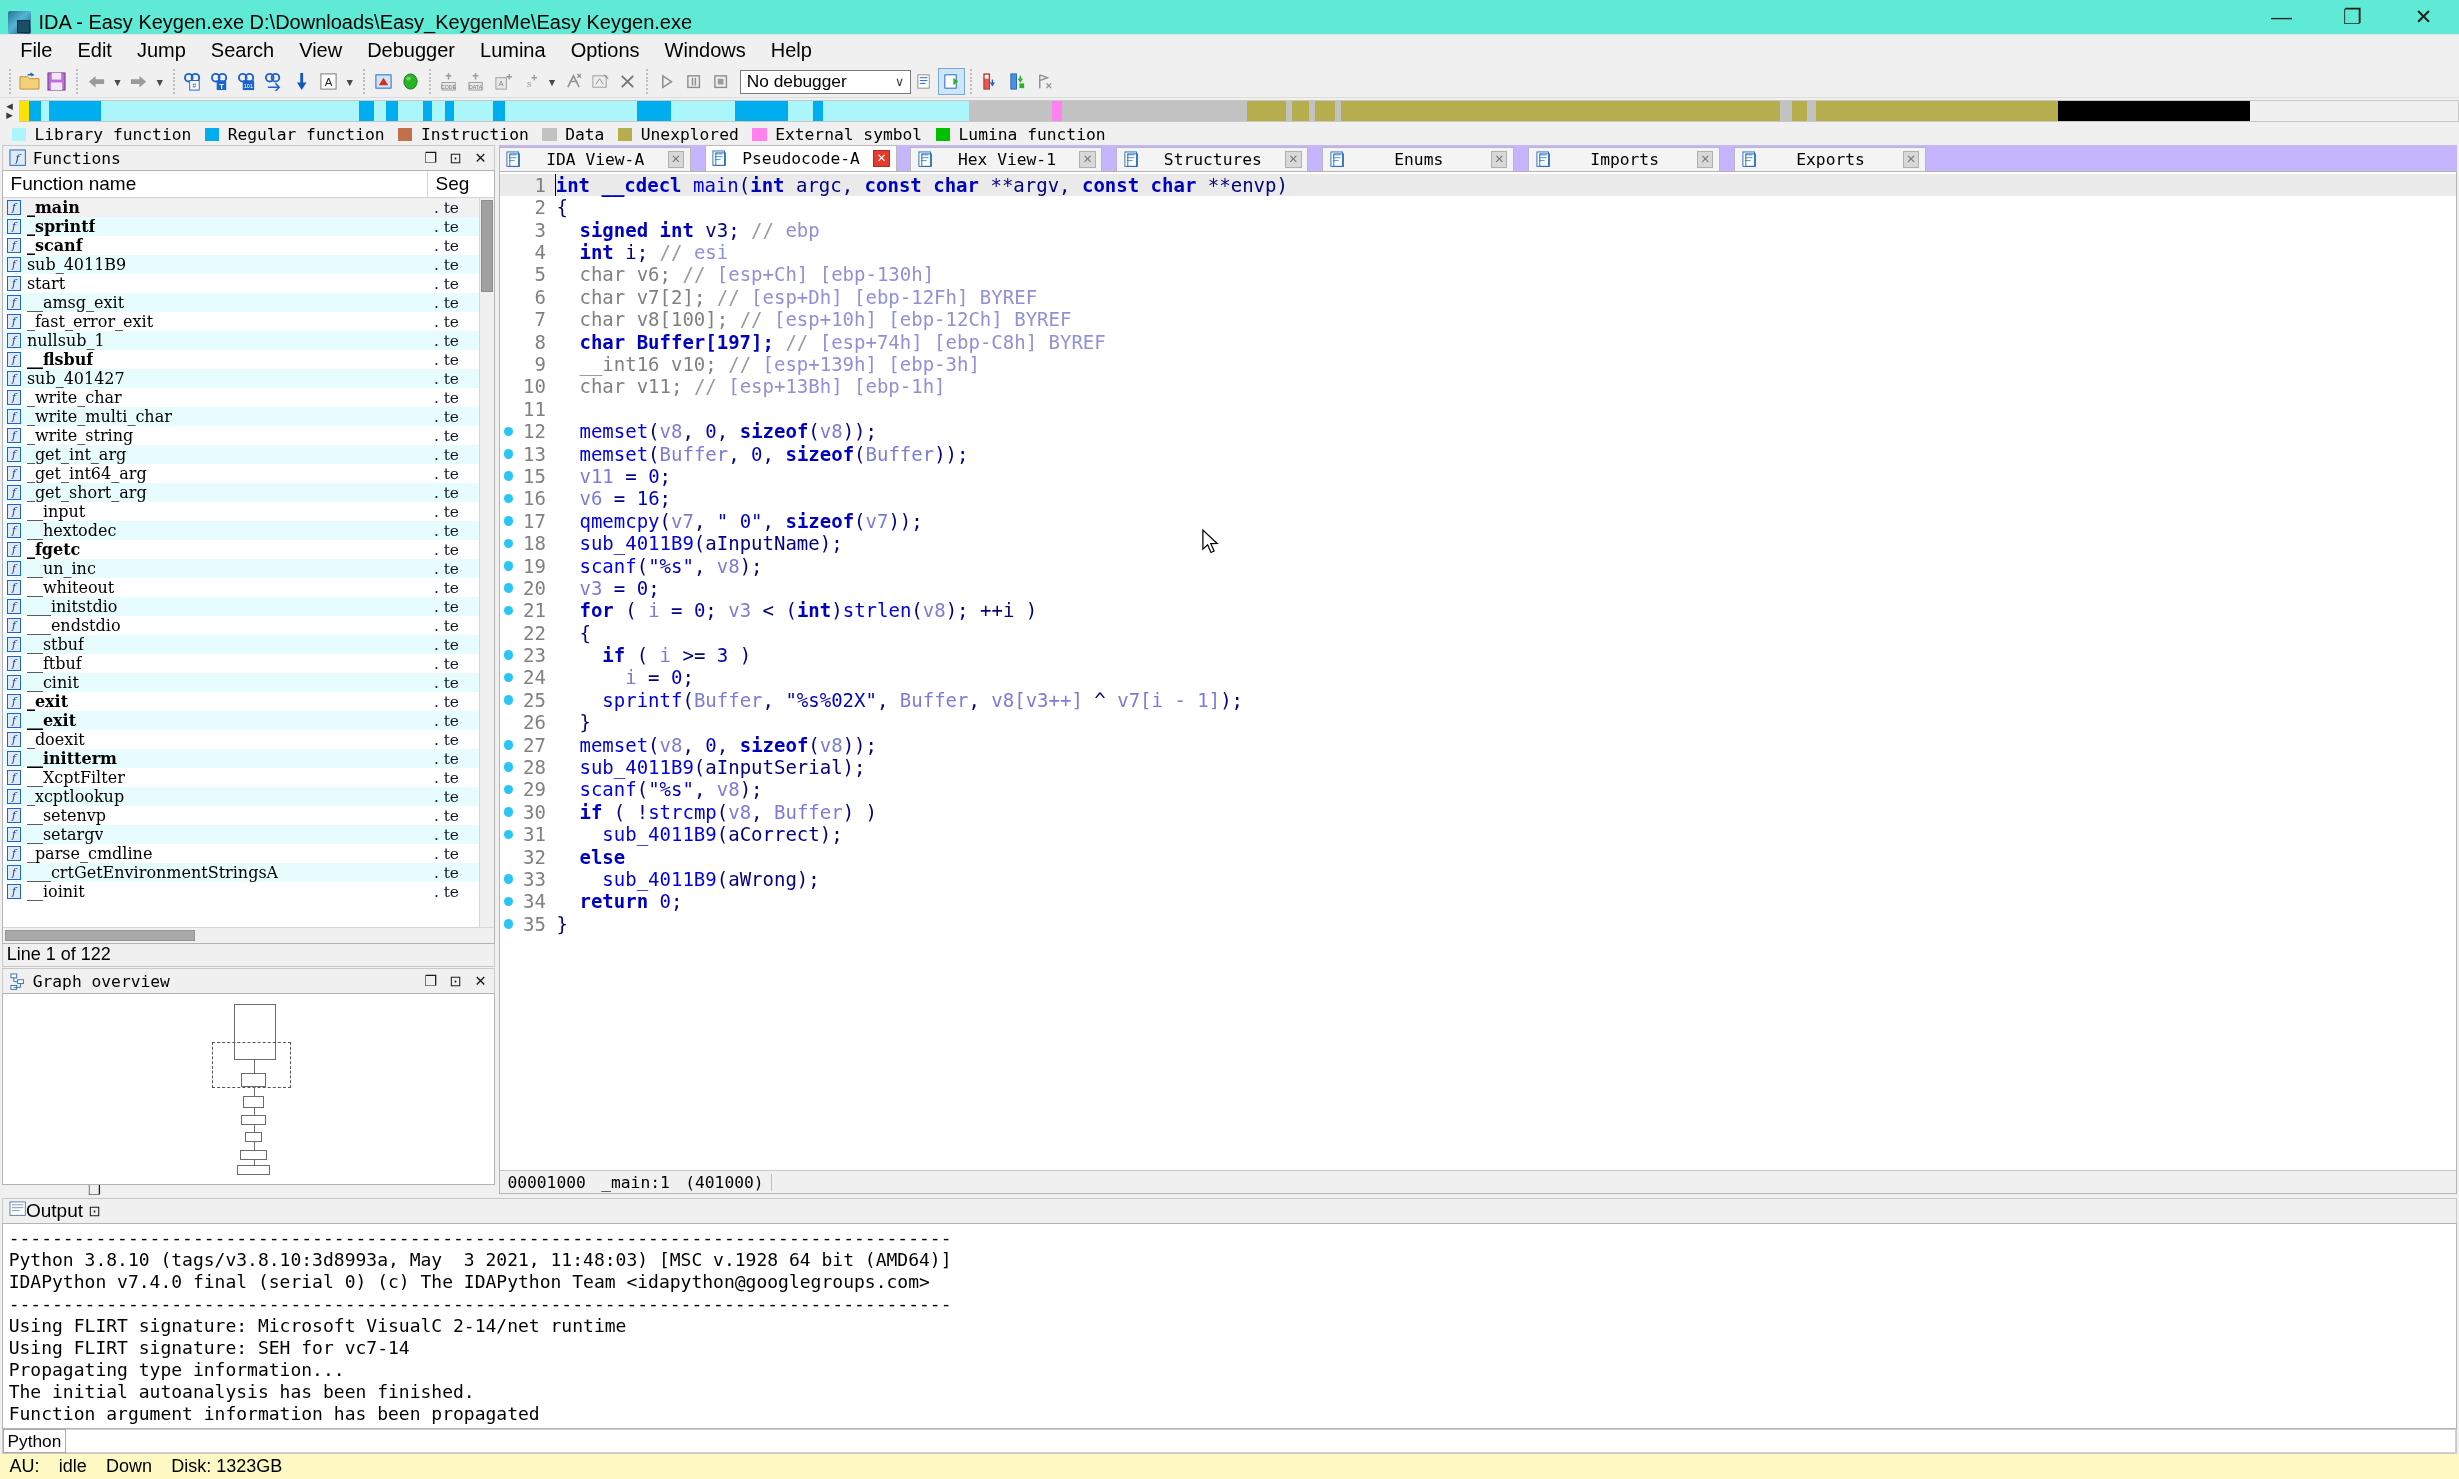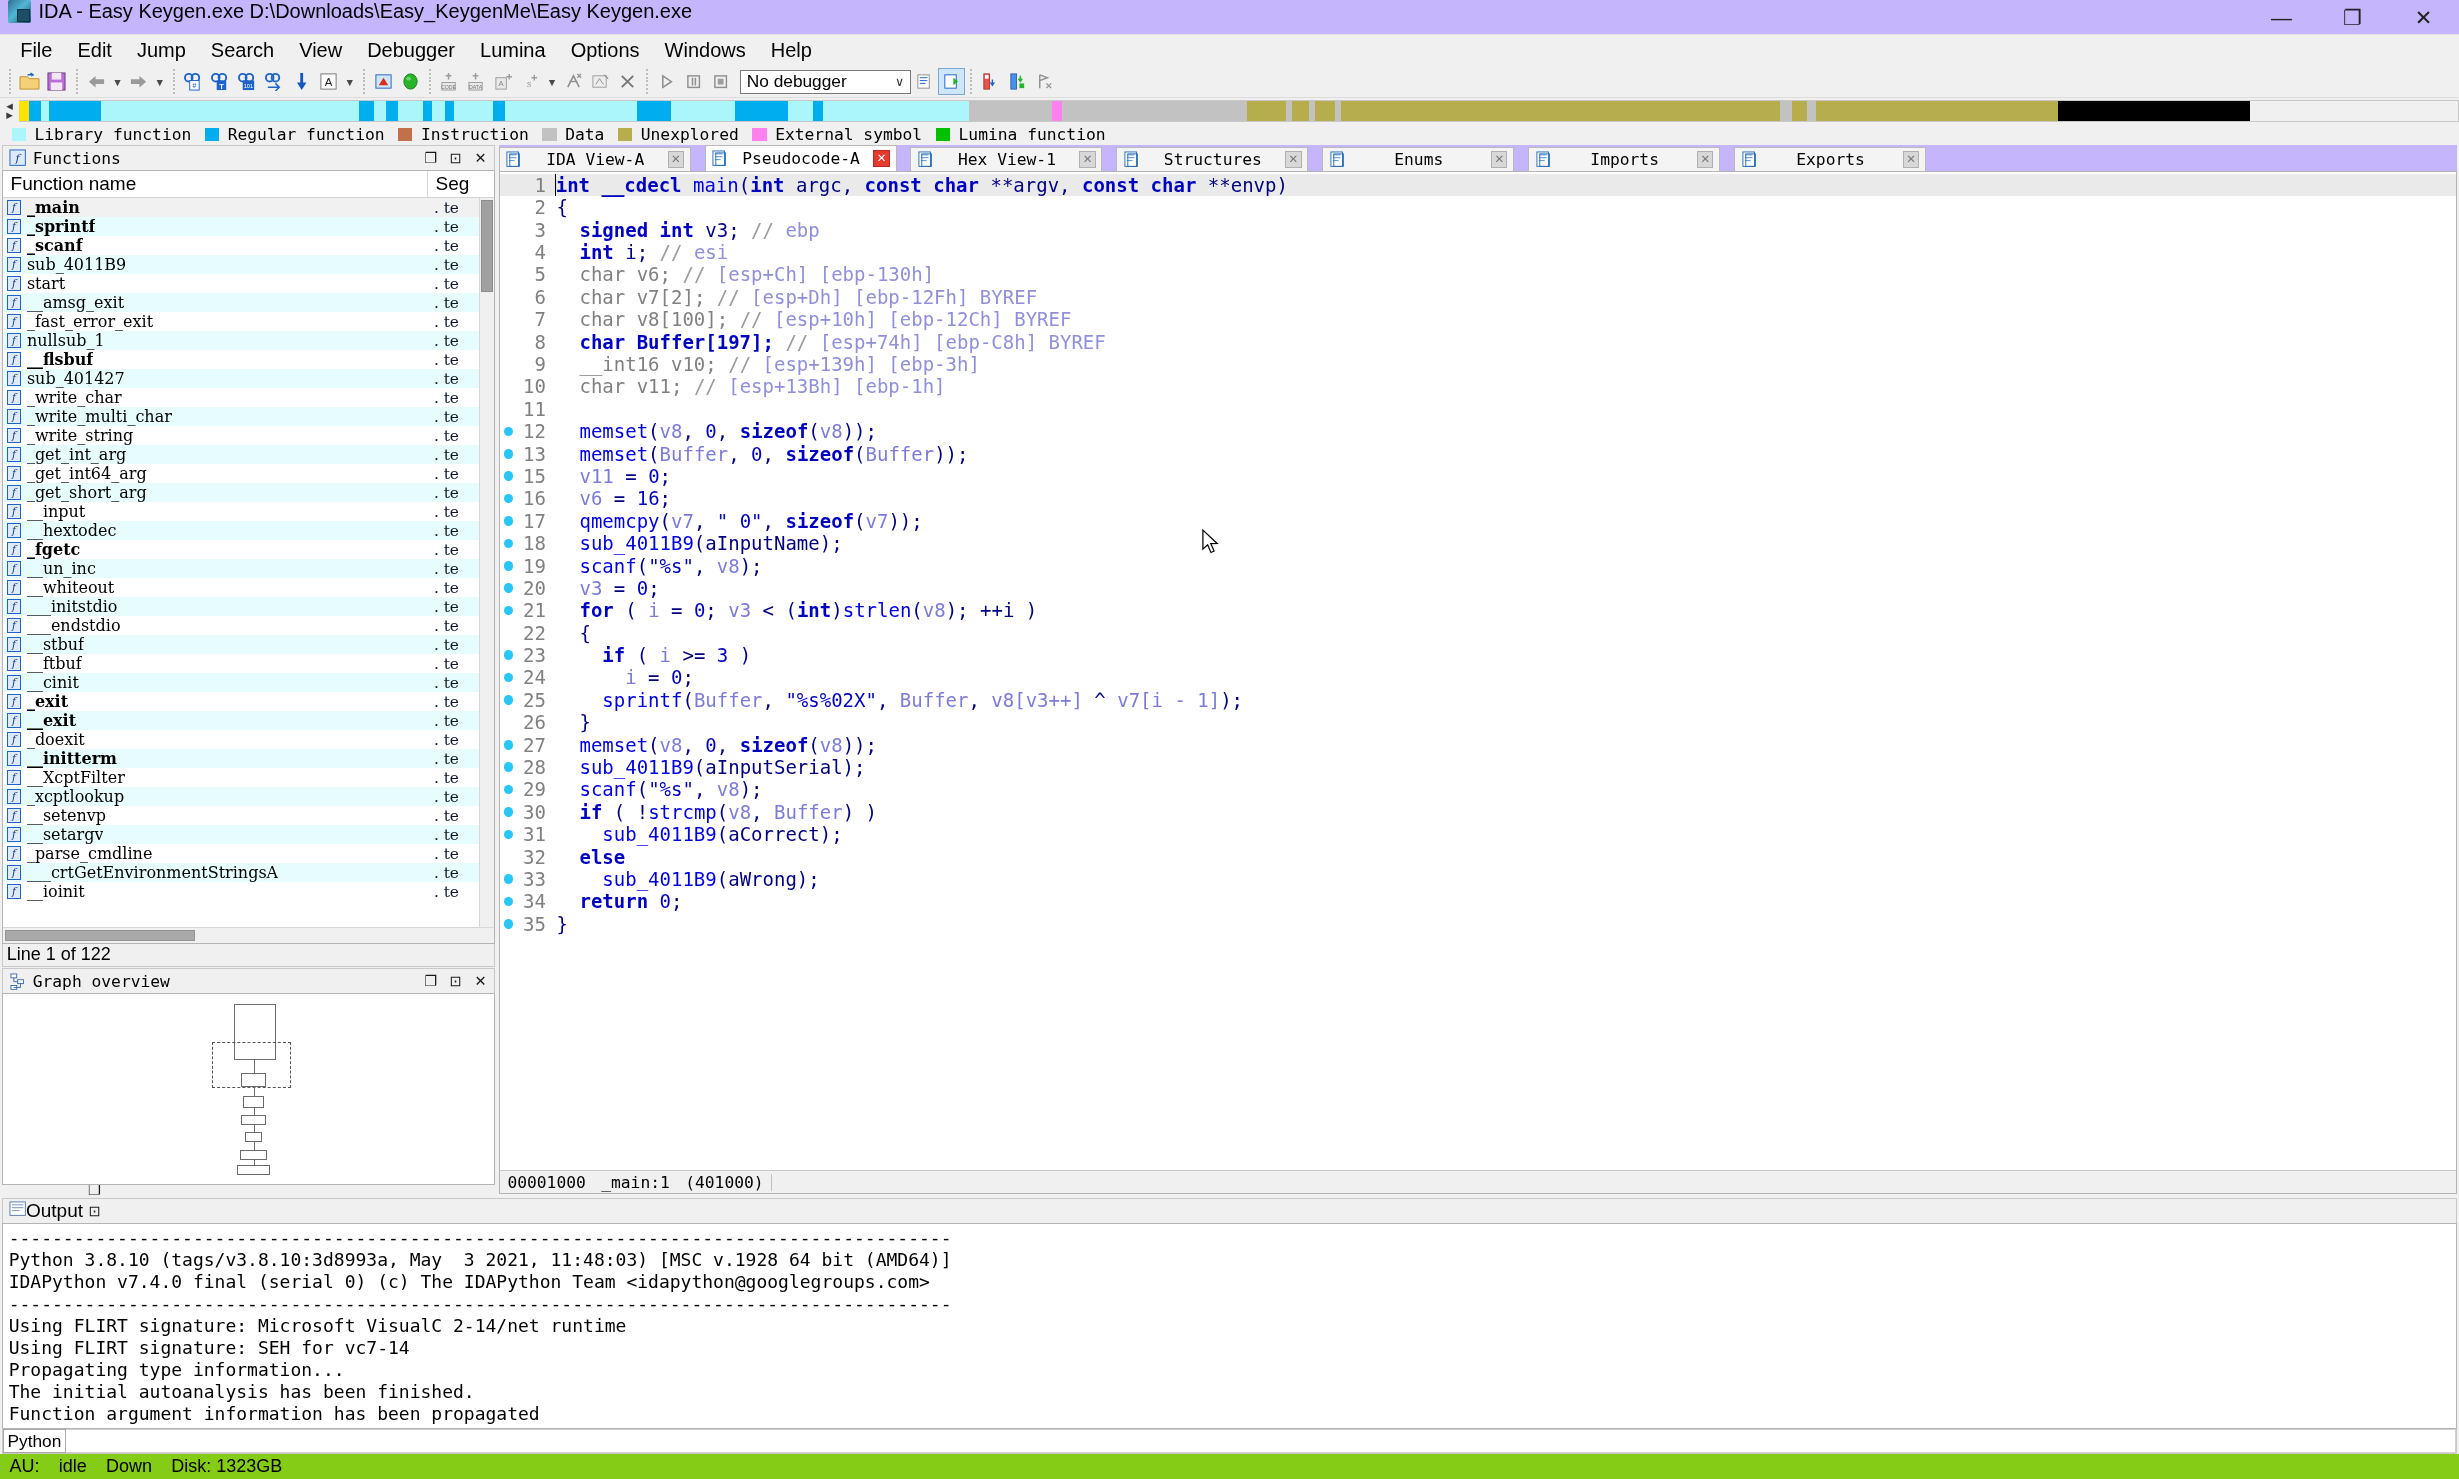--- a/index.html
+++ b/index.html
@@ -9,21 +9,21 @@
     background:#f0f0f0;
     font-family:"Liberation Sans", sans-serif;
     font-size:19px;
     overflow:hidden;
     -webkit-font-smoothing:antialiased;
   }
   .app { position:relative; width:2459px; height:1479px; display:flex; flex-direction:column; }
 
   
   .titlebar {
-    height:35px; background:#c4b5fd; display:flex; align-items:flex-start;
+    height:35px; background:#5eead4; display:flex; align-items:flex-end;
     border-bottom:1px solid #e4e4e4; flex:0 0 35px; padding-left:7.7px;
   }
   .title-ico {
     width:23px; height:23px; margin-right:7.7px; flex:0 0 23px;
     background:linear-gradient(135deg,#2b6f8f 0%,#53b6d6 45%,#1d4f66 100%);
     border-radius:1.9px; position:relative;
   }
   .title-ico:after{
     content:""; position:absolute; right:1px; bottom:1px; width:10.6px;height:10.6px;
     background:#1c4f66; border:1px solid #0d3444;
@@ -178,21 +178,21 @@
              padding:2.9px 5.8px; min-height:0;}
   .outline { white-space:pre; color:#000; }
   .cliline { height:25px; display:flex; align-items:stretch; background:#f0f0f0;
              flex:0 0 25px; border:1px solid #c9c9c9; border-top:none;}
   .clitag { width:63px; background:#fff; border:1px solid #a9a9a9; display:flex;
             align-items:center; justify-content:center; font-size:17.3px; color:#000;}
   .cliinput { flex:1; background:#fff; border:1px solid #d0d0d0; border-left:none;}
 
   
   .statusbar { height:25px; flex:0 0 25px; display:flex; align-items:center;
-               background:#84cc16; font-size:18px; color:#000; }
+               background:#fef9c3; font-size:18px; color:#000; }
   .sbcell { padding:0 9.6px; white-space:nowrap; }
 </style>
 </head>
 <body>
 
 <div class="app">
 
   <div class="titlebar">
     <div class="title-ico"></div>
     <div class="titletext">IDA - Easy Keygen.exe D:\Downloads\Easy_KeygenMe\Easy Keygen.exe</div>

